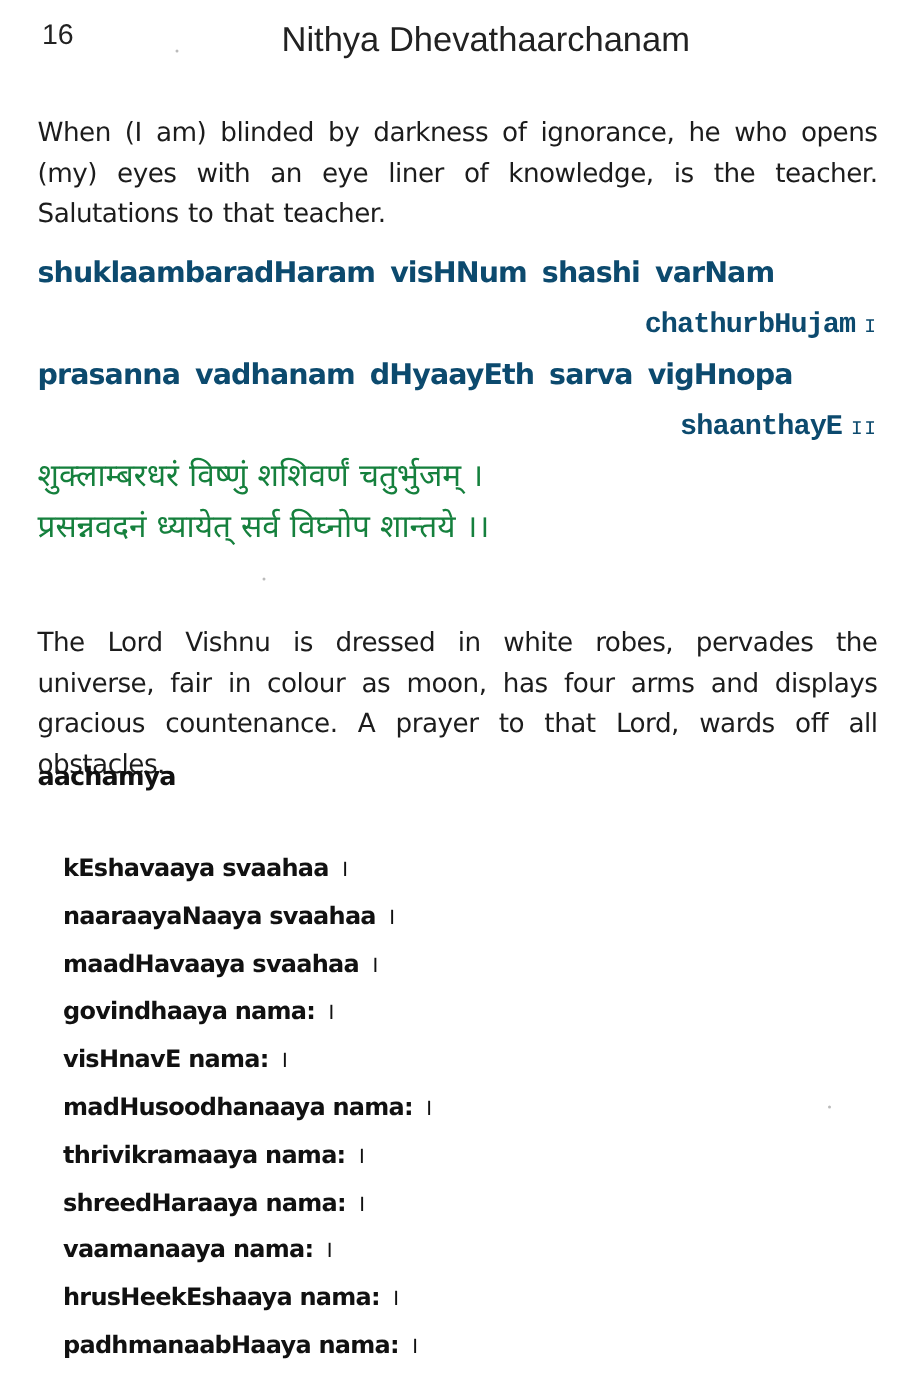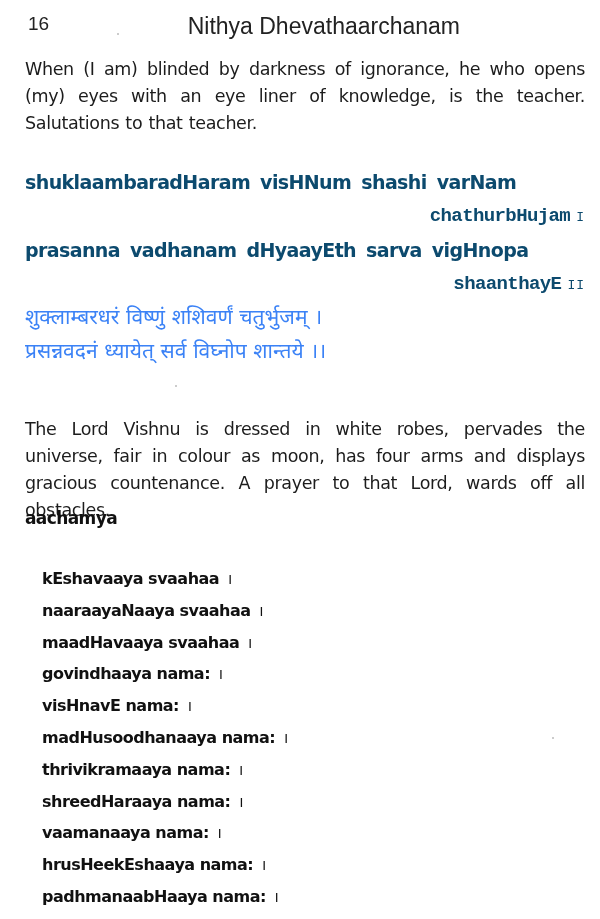--- a/index.html
+++ b/index.html
@@ -40,21 +40,21 @@
       width: 560px;
       font-size: 17.5px;
       line-height: 27px;
       text-align: justify;
       text-align-last: left;
       font-family: "DejaVu Sans", sans-serif;
       letter-spacing: -0.35px;
       word-spacing: 1px;
       color: #1c1c1c;
     }
-    .para1 { top: 56px; }
+    .para1 { top: 76px; }
     .para2 { top: 416px; }
     .verse {
       position: absolute;
       left: 25px;
       width: 560px;
       font-weight: bold;
       font-size: 19px;
       font-family: "DejaVu Sans", sans-serif;
       letter-spacing: -0.6px;
       word-spacing: 4px;
@@ -80,21 +80,21 @@
     }
     .verse1 { top: 165px; }
     .devanagari {
       position: absolute;
       left: 25px;
       top: 300px;
       width: 560px;
       font-size: 21px;
       line-height: 34px;
       font-family: "DejaVu Sans", "Liberation Sans", sans-serif;
-      color: #3b82f6;
+      color: #15803d;
     }
     .devanagari .dline {
       display: block;
       height: 34px;
     }
     .section-title {
       position: absolute;
       left: 25px;
       top: 508px;
       font-size: 17px;

